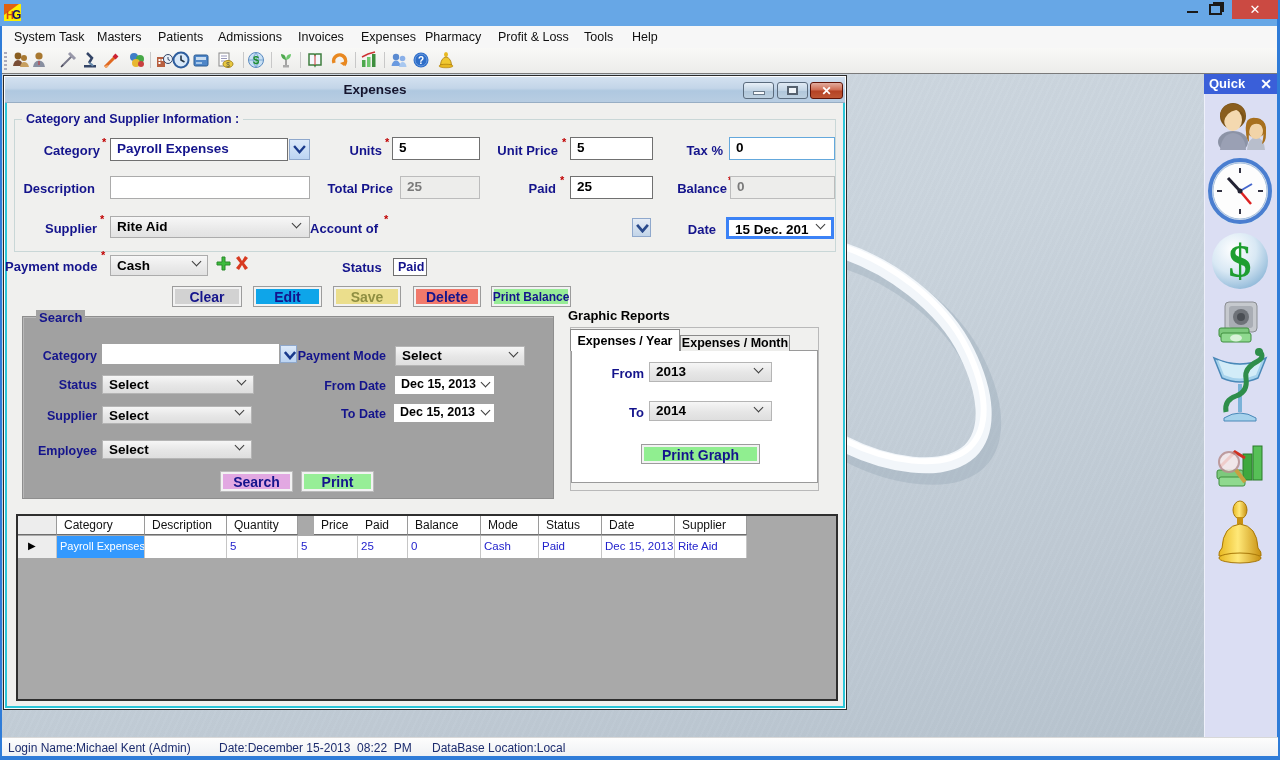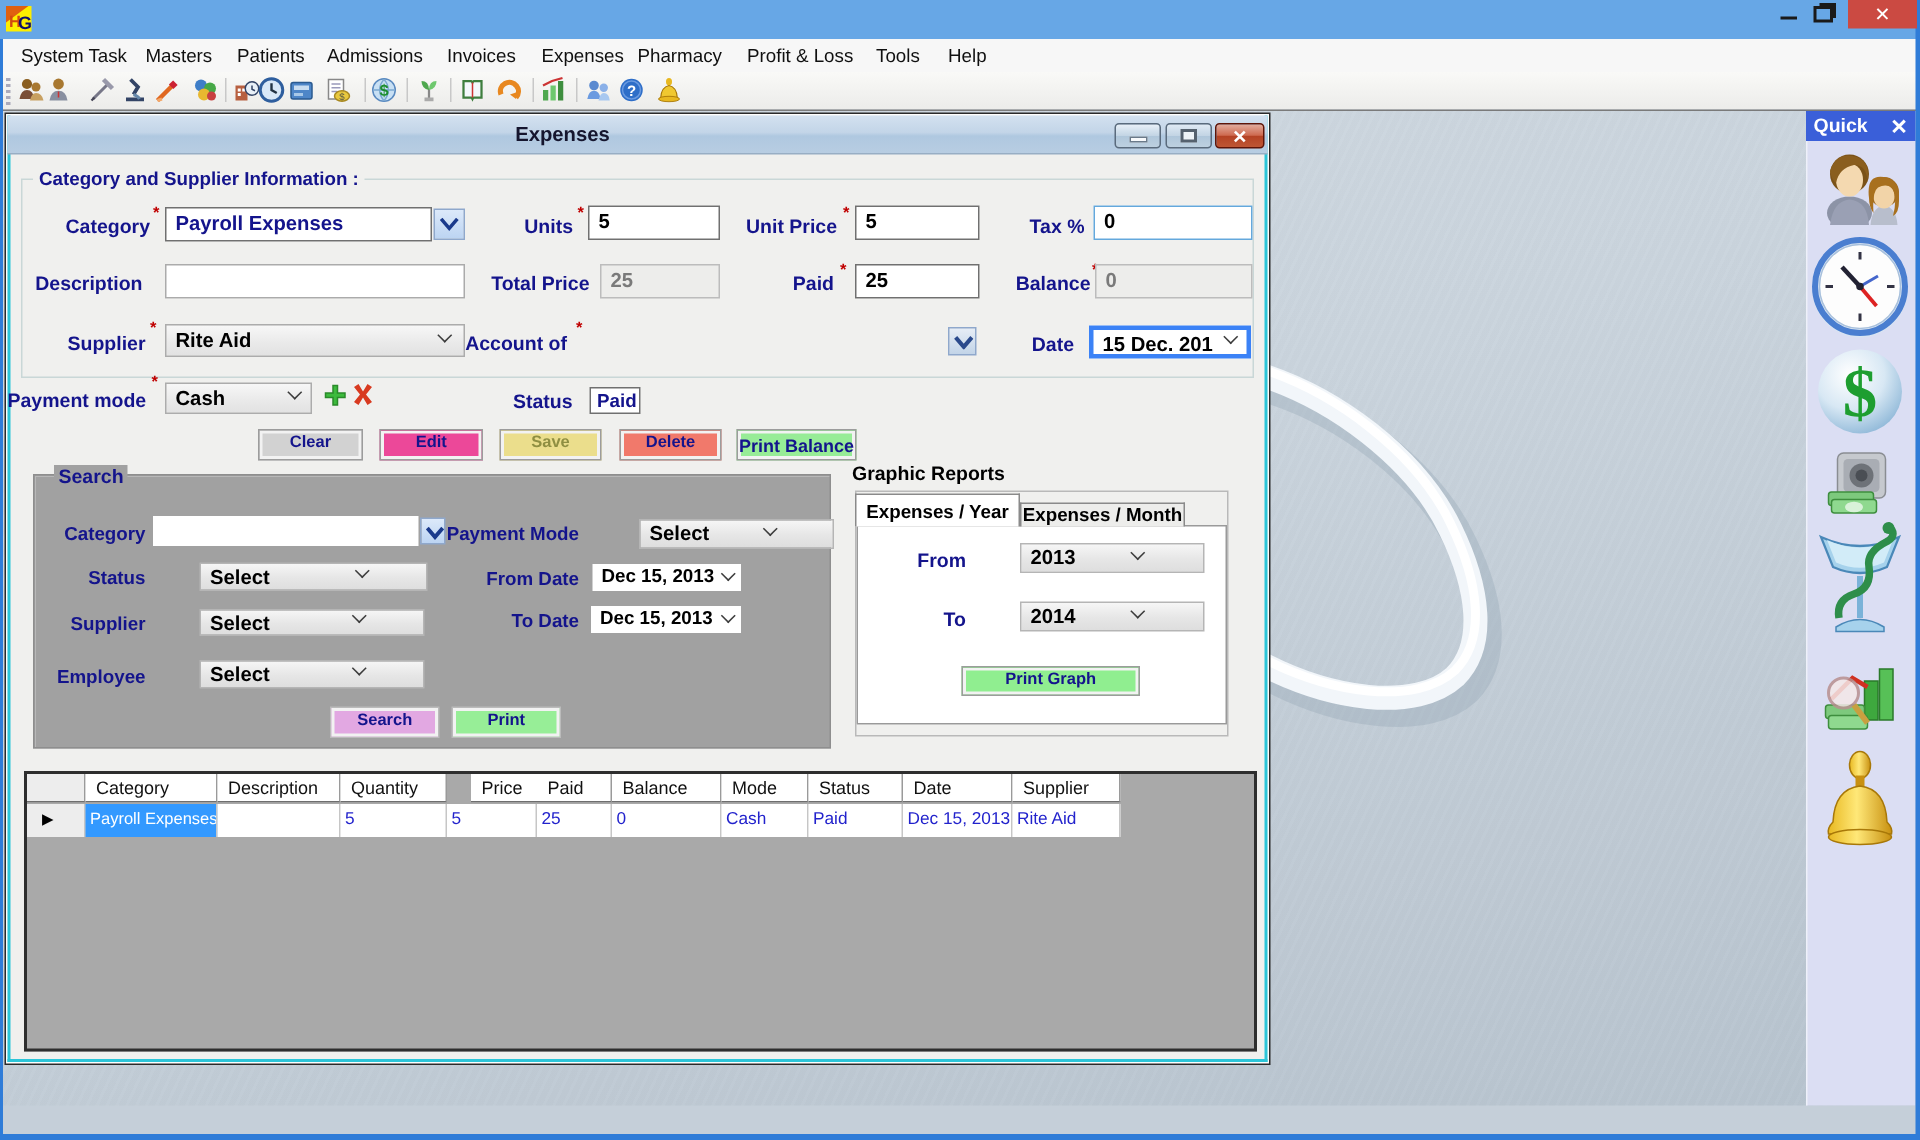--- a/index.html
+++ b/index.html
@@ -90,28 +90,28 @@
         font-size:13.5px; font-weight:bold; color:#000; padding:2px 0 0 6px; }
   .chev { position:absolute; width:8px; height:8px; }
   .chev:after { content:""; position:absolute; left:0; top:0; width:6px; height:6px;
       border-right:1.8px solid #3C3C3C; border-bottom:1.8px solid #3C3C3C; transform:rotate(45deg); }
   .bluebtn { position:absolute; background:linear-gradient(#DCE9FA,#BCD4F2); border:1px solid #8FA8CC; }
   .bluebtn svg { position:absolute; left:3px; top:5px; }
   .grpbox { position:absolute; border:1px solid #C9D7D7; }
 
   
   .abtn { position:absolute; height:21px; border:1px solid #9C9C9C; box-shadow:inset 0 0 0 2px #F2F2F2;
-      text-align:center; font-size:11px; font-weight:bold; color:#14148C; padding-top:2px; white-space:nowrap; overflow:hidden; }
+      text-align:center; font-size:14px; font-weight:bold; color:#14148C; padding-top:2px; white-space:nowrap; overflow:hidden; }
 
   
   #searchpanel { left:17px; top:239px; width:532px; height:183px; background:#A1A1A1;
       border:1px solid #8E8E8E; box-shadow:inset 1px 1px 0 #B8B8B8; }
   .slbl { position:absolute; font-size:12.5px; font-weight:bold; color:#14148C; white-space:nowrap; text-align:right; }
   .scombo { position:absolute; background:linear-gradient(#F6F6F6,#E6E6E6 55%,#DEDEDE); border:1px solid #B5B5B5;
-      font-size:13.5px; font-weight:bold; color:#000; padding:1px 0 0 6px;margin-left:31px; }
+      font-size:13.5px; font-weight:bold; color:#000; padding:1px 0 0 6px; }
   .swhite { position:absolute; background:#FFF; font-size:13.5px; font-weight:bold; color:#000; padding:1px 0 0 6px; border:0; }
 
   
   #grbox { left:565px; top:250px; width:249px; height:164px; border:1px solid #B9B9B9; }
   #tabpage { left:566px; top:273px; width:247px; height:133px; background:#FFF; border:1px solid #9A9A9A; }
   #tab1 { left:565px; top:252px; width:110px; height:22px; background:#FFF; border:1px solid #8A8A8A; border-bottom:none;
       font-size:12.5px; font-weight:bold; color:#000; text-align:center; padding-top:4px; z-index:3; white-space:nowrap; overflow:hidden;}
   #tab2 { left:675px; top:258px; width:110px; height:16px; background:#EDEDEB; border:1px solid #8A8A8A; border-bottom:none;
       font-size:12.5px; font-weight:bold; color:#000; text-align:center; padding-top:0px; z-index:2; white-space:nowrap; overflow:hidden;}
 
@@ -436,21 +436,21 @@
           <path d="M6 1 h3 v5 h5 v3 h-5 v5 h-3 v-5 h-5 v-3 h5 z" fill="#3DBB3D" stroke="#2A8A2A" stroke-width="1"></path>
         </svg></div>
     <div class="abs" id="xicon" style="left:229px;top:178px;width:16px;height:16px">
       <svg width="16" height="16">
           <path d="M2 3 L6 8 L2 13 L5 15 L8 10 L11 15 L14 13 L10 8 L14 3 L11 1 L8 6 L5 1 Z" fill="#D83A20"></path>
         </svg></div>
     <div class="lbl" style="left:337px;top:183px">Status</div>
     <div class="tb" style="left:388px;top:181px;width:34px;height:18px;border:1px solid #707070;color:#14148C;font-size:12.5px;padding:1px 0 0 4px">Paid</div>
 
     <div class="abtn" style="left:167px;top:209px;width:70px;background:#D2D2D2">Clear</div>
-    <div class="abtn" style="left:248px;top:209px;width:69px;background:#ec4899">Edit</div>
+    <div class="abtn" style="left:248px;top:209px;width:69px;background:#0ea5e9">Edit</div>
     <div class="abtn" style="left:328px;top:209px;width:68px;background:#EBDE8C;color:#8F8F42">Save</div>
     <div class="abtn" style="left:408px;top:209px;width:68px;background:#F1796B">Delete</div>
     <div class="abtn" style="left:486px;top:209px;width:80px;background:#97EC97;font-size:12px;padding-top:3px">Print Balance</div>
 
     <div class="abs" id="searchpanel"></div>
     <div class="lbl" style="left:31px;top:233px;background:#A1A1A1;padding:0 3px">Search</div>
     <div class="slbl" style="left:0px;top:272px;width:92px">Category</div>
     <div class="swhite" style="left:97px;top:267px;width:177px;height:20px">&nbsp;</div>
     <div class="bluebtn" style="left:275px;top:268px;width:17px;height:18px">
         <svg width="12" height="9" viewBox="0 0 14 10">
@@ -511,14 +511,19 @@
       <div class="gd" style="left:293px;top:459px;width:60px">5</div>
       <div class="gd" style="left:353px;top:459px;width:50px">25</div>
       <div class="gd" style="left:403px;top:459px;width:73px">0</div>
       <div class="gd" style="left:476px;top:459px;width:58px">Cash</div>
       <div class="gd" style="left:534px;top:459px;width:63px">Paid</div>
       <div class="gd" style="left:597px;top:459px;width:73px">Dec 15, 2013</div>
       <div class="gd" style="left:670px;top:459px;width:72px">Rite Aid</div>
     </div>
   </div>
 
+  <div class="abs" id="statusbar">
+    <span style="left:6px">Login Name:Michael Kent (Admin)</span>
+    <span style="left:217px">Date:December 15-2013&nbsp; 08:22&nbsp; PM</span>
+    <span style="left:430px">DataBase Location:Local</span>
+  </div>
   <div class="abs" id="bottomstrip"></div>
 </div>
 
 </body></html>

